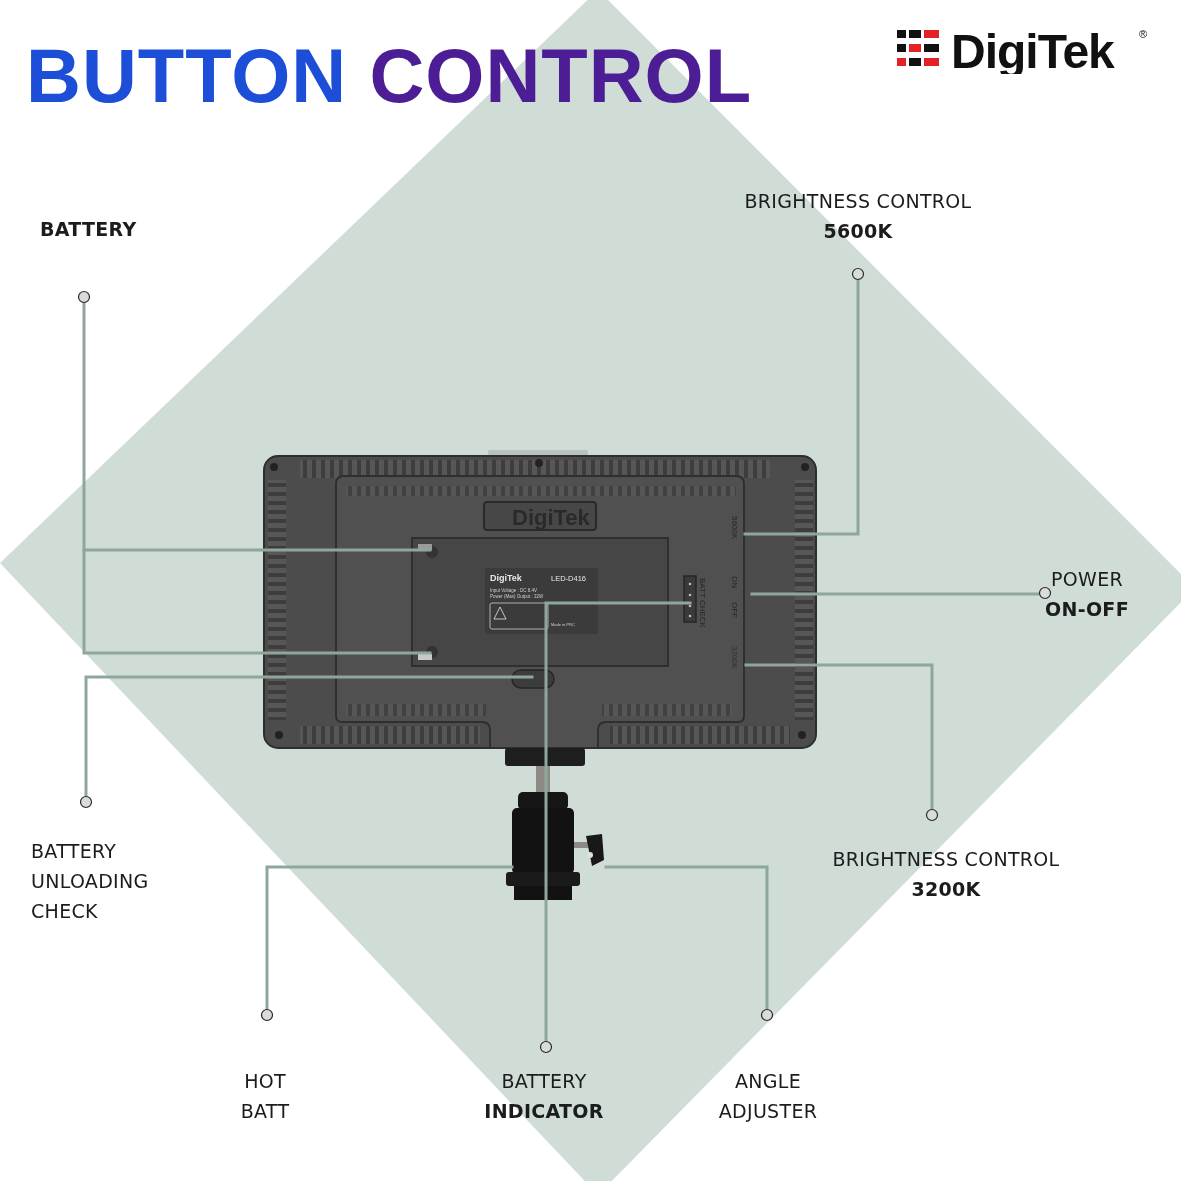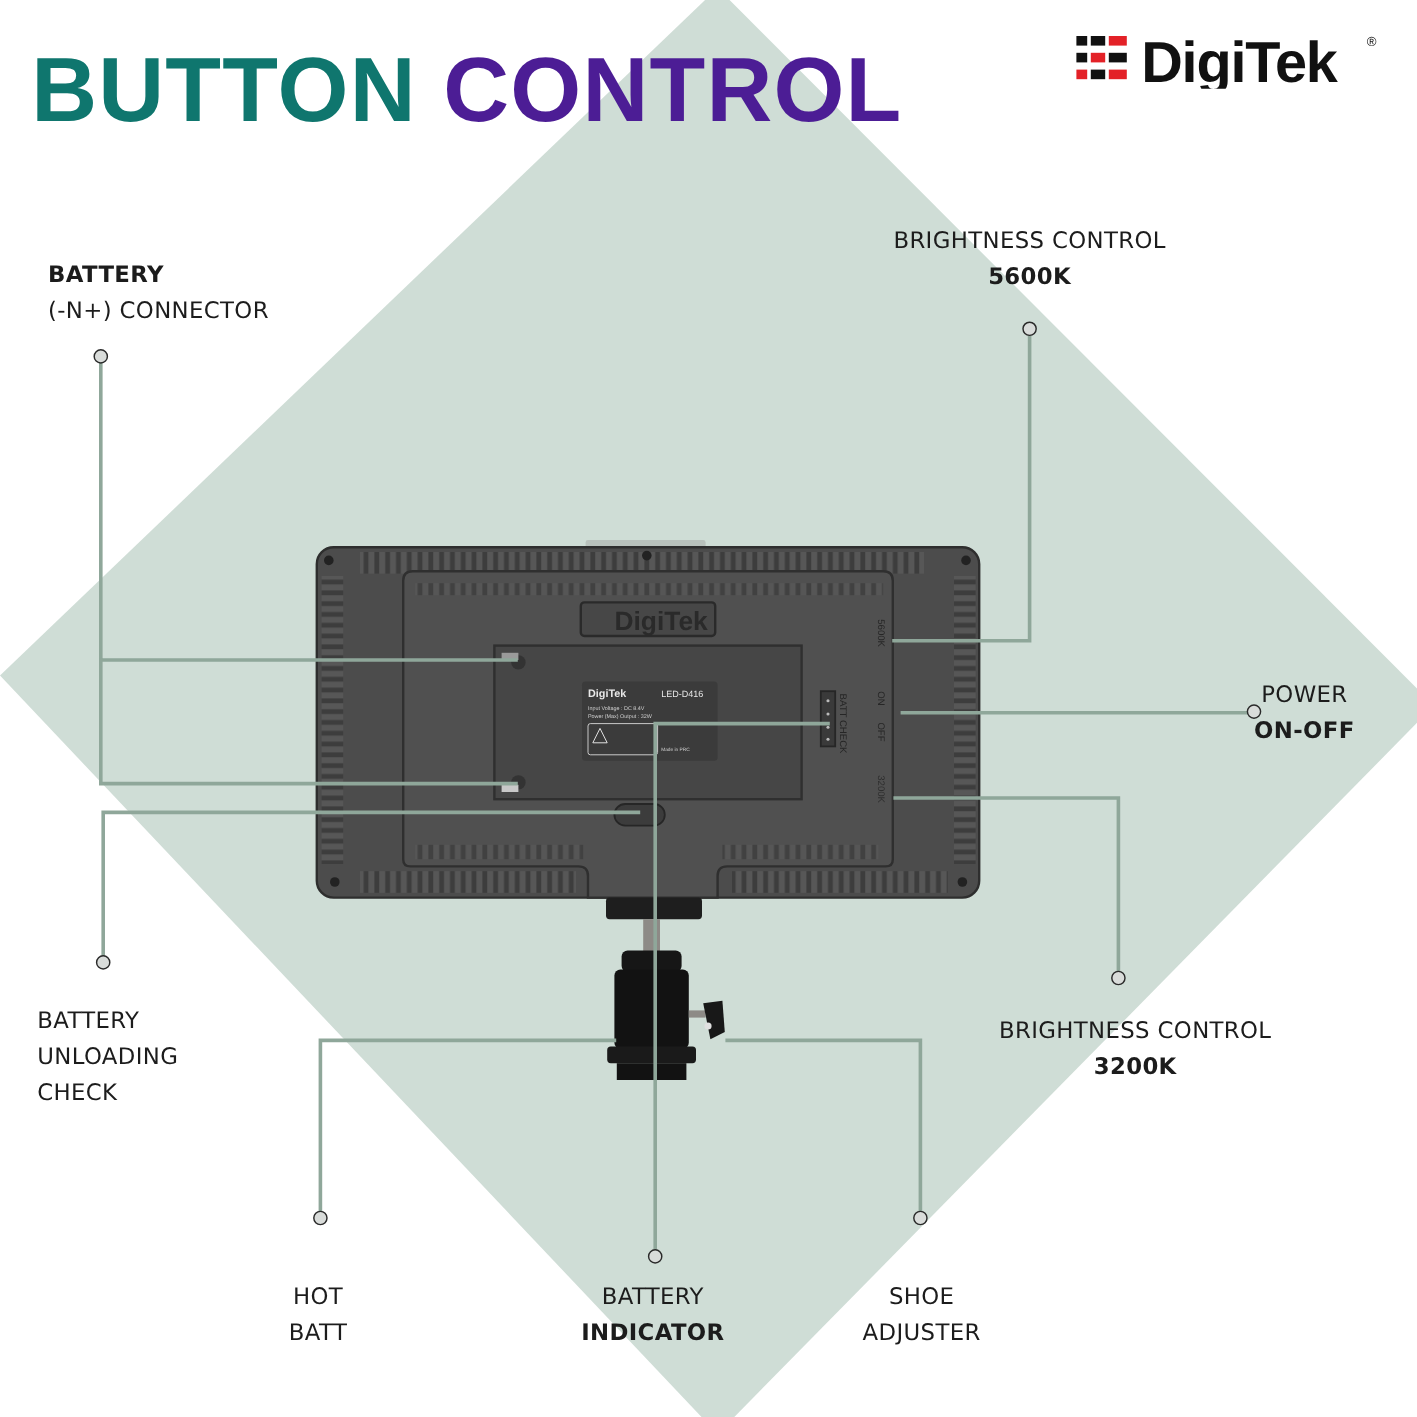--- a/index.html
+++ b/index.html
@@ -9,21 +9,21 @@
       font-family: "DejaVu Sans", "Liberation Sans", sans-serif;
     }
     .diamond {
       position: absolute; left: 0; top: 0; width: 1181px; height: 1181px;
     }
     .title {
       position: absolute; left: 26px; top: 38px;
       font-family: "Liberation Sans", sans-serif; font-weight: bold;
       font-size: 76px; letter-spacing: 1px; line-height: 1; white-space: nowrap;
     }
-    .title .t1 { color: #0f766e; }
+    .title .t1 { color: #1d4ed8; }
     .title .t2 { color: #4c1d95; }
     .logo { position: absolute; left: 895px; top: 26px; width: 258px; height: 48px; }
     .label {
       position: absolute; color: #1c1c1c; font-weight: bold;
       font-family: "DejaVu Sans", sans-serif; font-size: 19px; line-height: 30px;
       white-space: nowrap; letter-spacing: 0.3px;
     }
     .label .light { font-weight: normal; }
     .center { text-align: center; }
     .lines { position: absolute; left: 0; top: 0; width: 1181px; height: 1181px; pointer-events: none; }
@@ -160,21 +160,20 @@
     <circle cx="932" cy="815" r="5.5"></circle>
     <circle cx="86" cy="802" r="5.5"></circle>
     <circle cx="267" cy="1015" r="5.5"></circle>
     <circle cx="546" cy="1047" r="5.5"></circle>
     <circle cx="767" cy="1015" r="5.5"></circle>
   </g>
 </svg>
 
 <div class="label" style="left:40px; top:214px;">
   <div>BATTERY</div>
-  <div class="light">(-N+) CONNECTOR</div>
 </div>
 
 <div class="label center" style="left:714px; top:186px; width:288px;">
   <div class="light">BRIGHTNESS CONTROL</div>
   <div>5600K</div>
 </div>
 
 <div class="label center" style="left:1032px; top:564px; width:110px;">
   <div class="light">POWER</div>
   <div>ON-OFF</div>
@@ -195,15 +194,15 @@
   <div class="light">HOT</div>
   <div class="light">BATT</div>
 </div>
 
 <div class="label center" style="left:466px; top:1066px; width:156px;">
   <div class="light">BATTERY</div>
   <div>INDICATOR</div>
 </div>
 
 <div class="label center" style="left:692px; top:1066px; width:152px;">
-  <div class="light">SHOE</div>
+  <div class="light">ANGLE</div>
   <div class="light">ADJUSTER</div>
 </div>
 
 </body></html>

